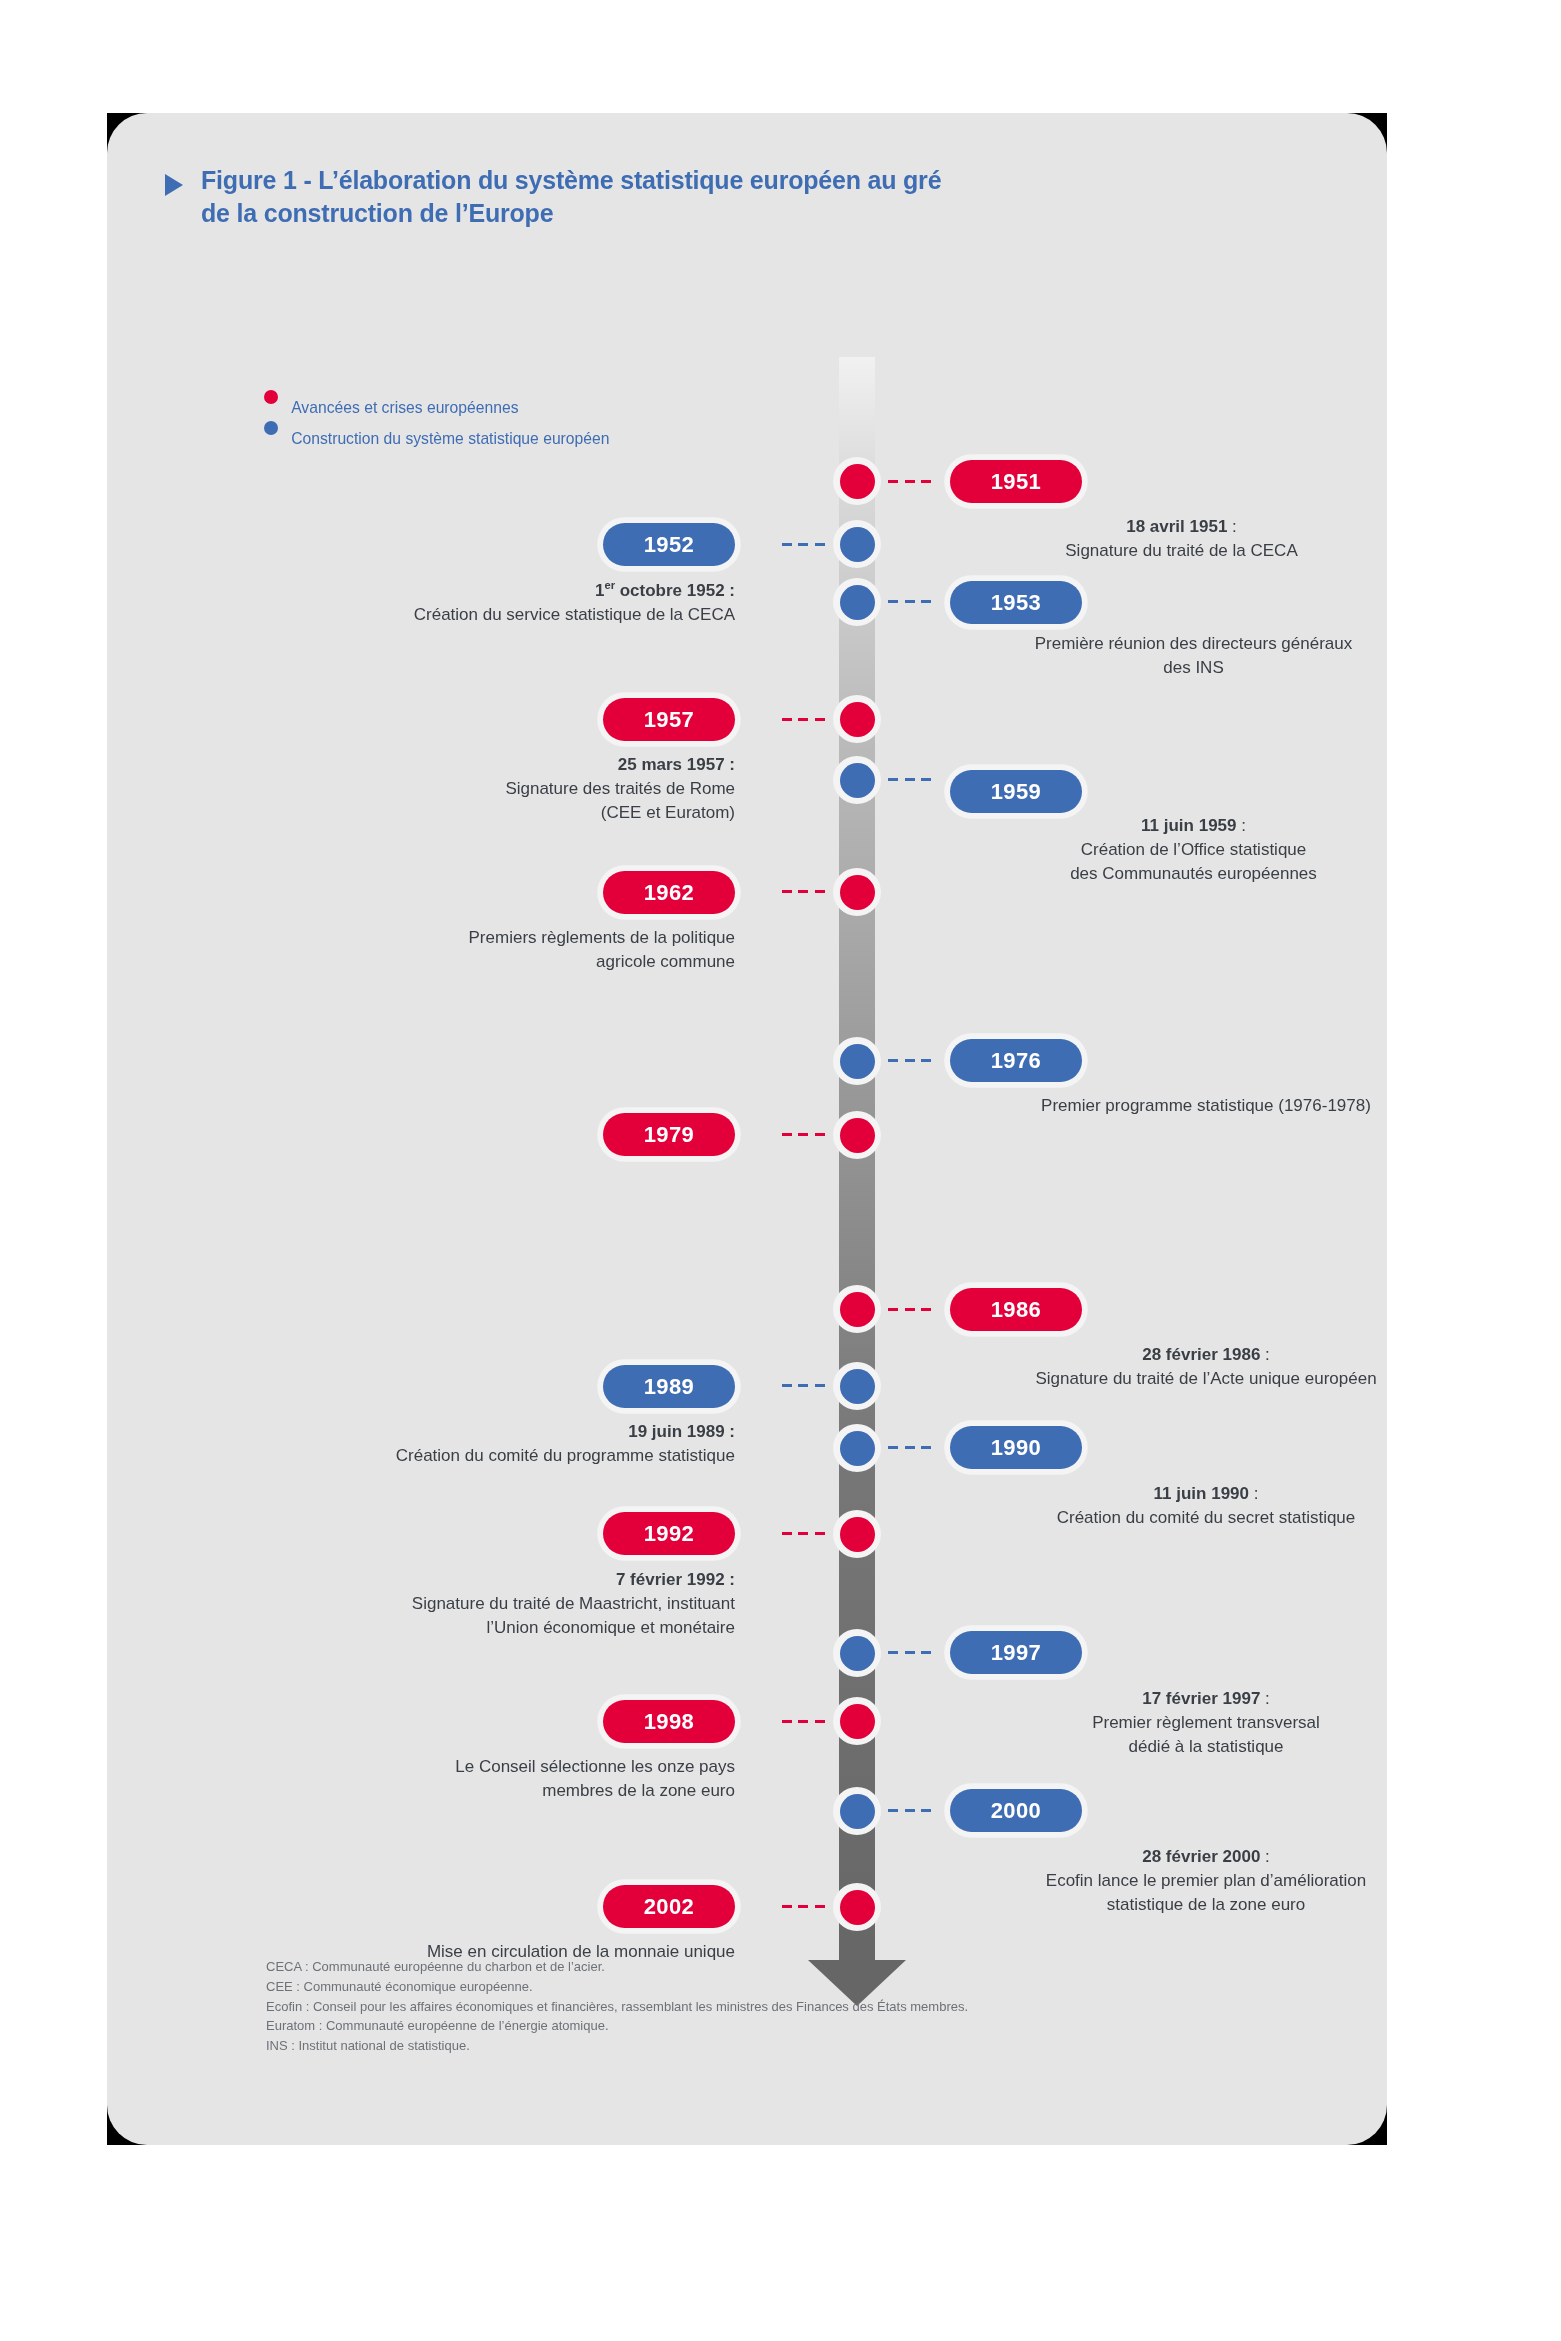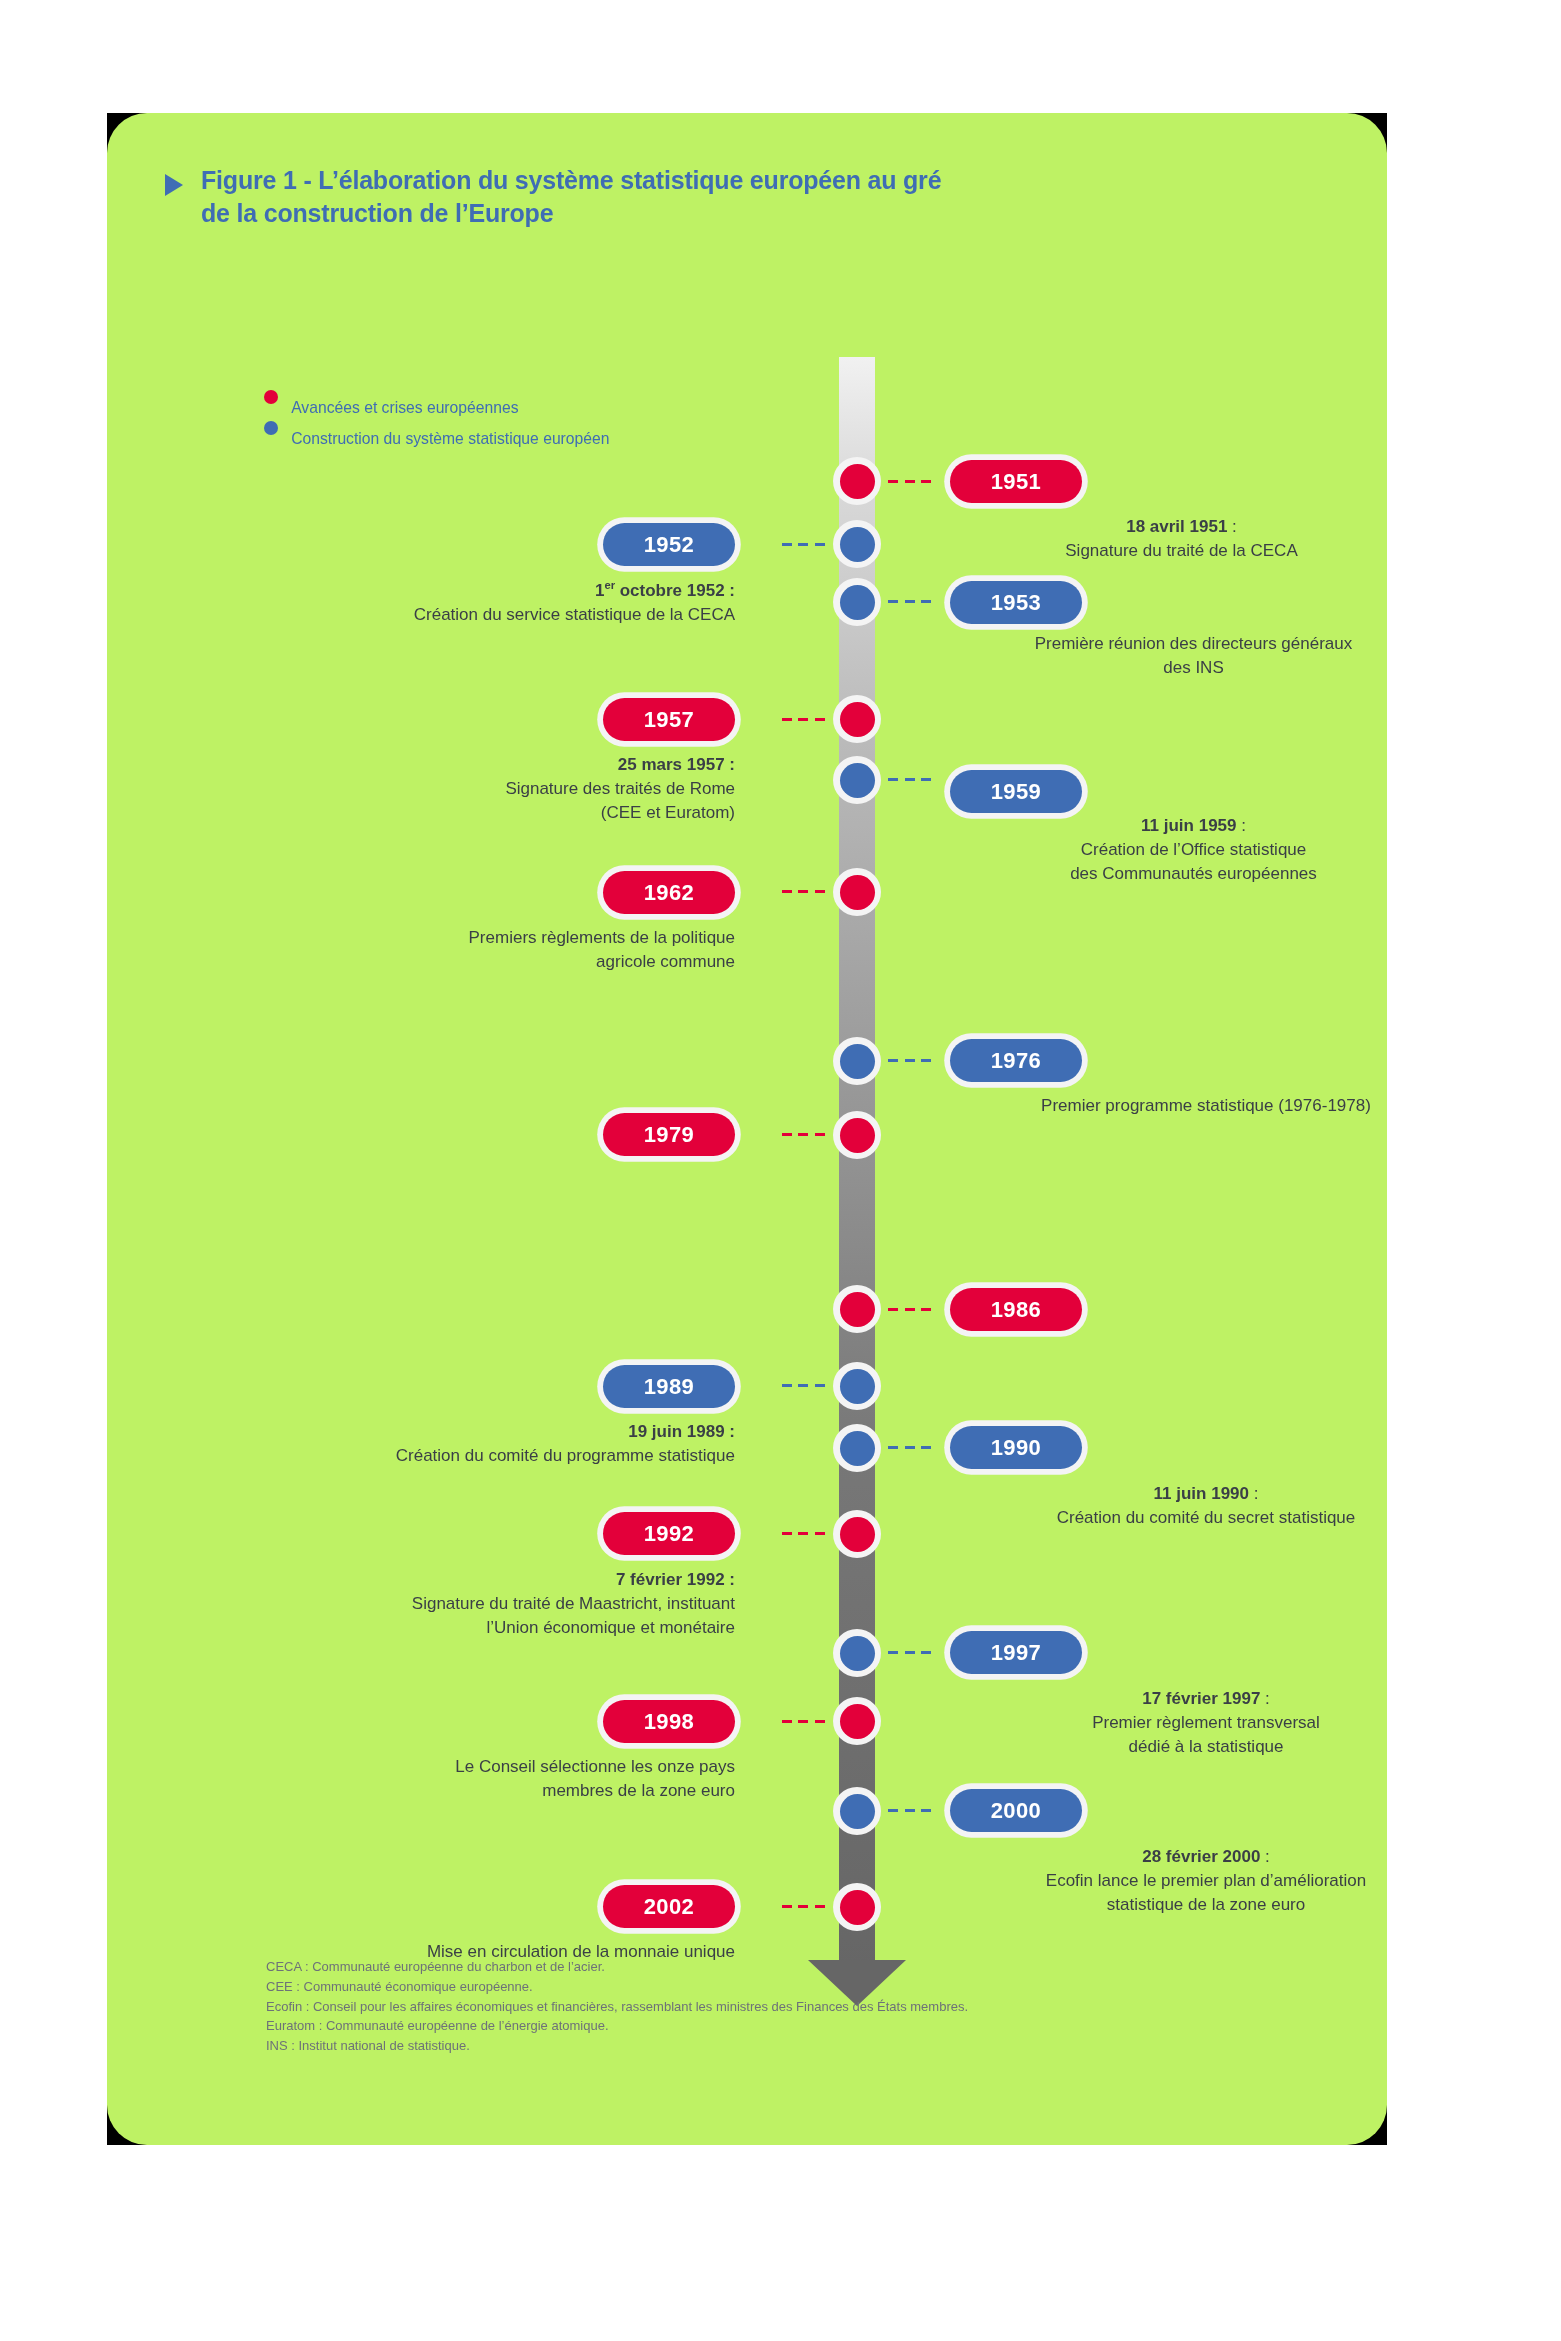--- a/index.html
+++ b/index.html
@@ -23,21 +23,21 @@
     z-index:0;
   }
   .corner.tl{left:0;top:0;}
   .corner.tr{right:0;top:0;}
   .corner.bl{left:0;bottom:0;}
   .corner.br{right:0;bottom:0;}
 
   .card{
     position:absolute;
     left:0;top:0;right:0;bottom:0;
-    background:#bef264;
+    background:#e5e5e5;
     border-radius:40px;
     z-index:1;
     overflow:hidden;
   }
 
   
   .title-row{
     position:absolute;
     left:58px; top:51px;
     display:flex;
@@ -280,20 +280,24 @@
       <div class="node-inner red"></div>
     </div>
     <div class="dash red" style="left:675px;top:1020px;"></div>
     <div class="pill red" style="left:496px;top:1000px;">1979</div>
 
     <div class="node" style="top:1172px;">
       <div class="node-inner red"></div>
     </div>
     <div class="dash red" style="left:781px;top:1195px;"></div>
     <div class="pill red" style="left:843px;top:1175px;">1986</div>
+    <div class="event right" style="left:843px;top:1230px;width:512px;">
+      <div><span class="date">28 février 1986</span><span class="desc"> :</span></div>
+      <div class="desc">Signature du traité de l’Acte unique européen</div>
+    </div>
 
     <div class="node" style="top:1249px;">
       <div class="node-inner blue"></div>
     </div>
     <div class="dash blue" style="left:675px;top:1271px;"></div>
     <div class="pill blue" style="left:496px;top:1252px;">1989</div>
     <div class="event left" style="left:124px;top:1307px;width:504px;">
       <div class="date">19 juin 1989 :</div>
       <div class="desc">Création du comité du programme statistique</div>
     </div>

